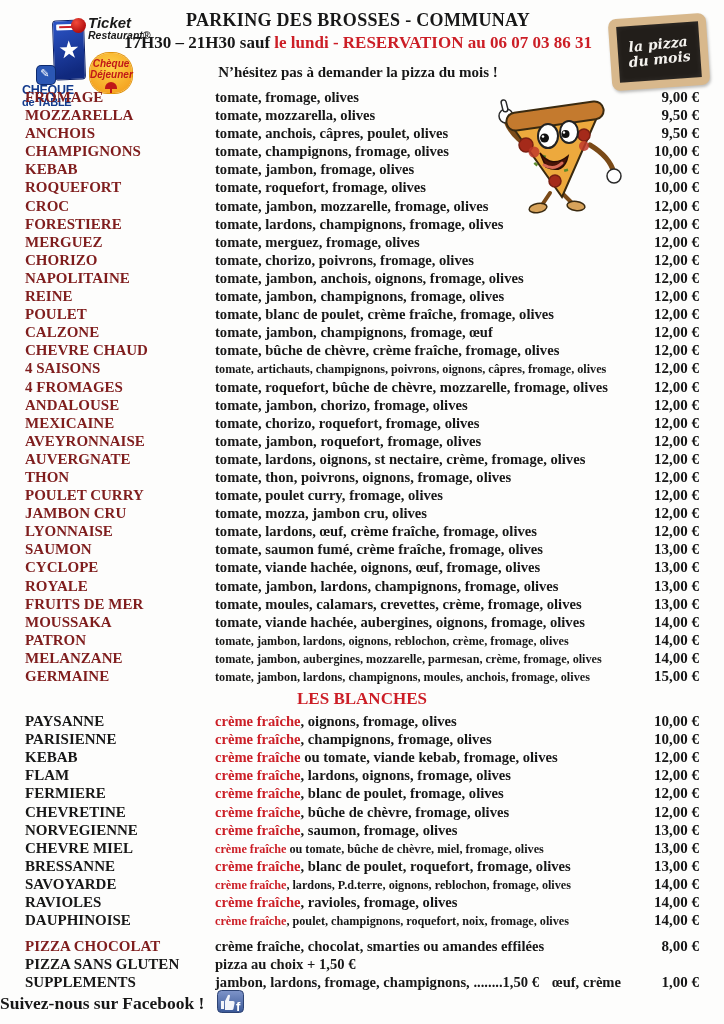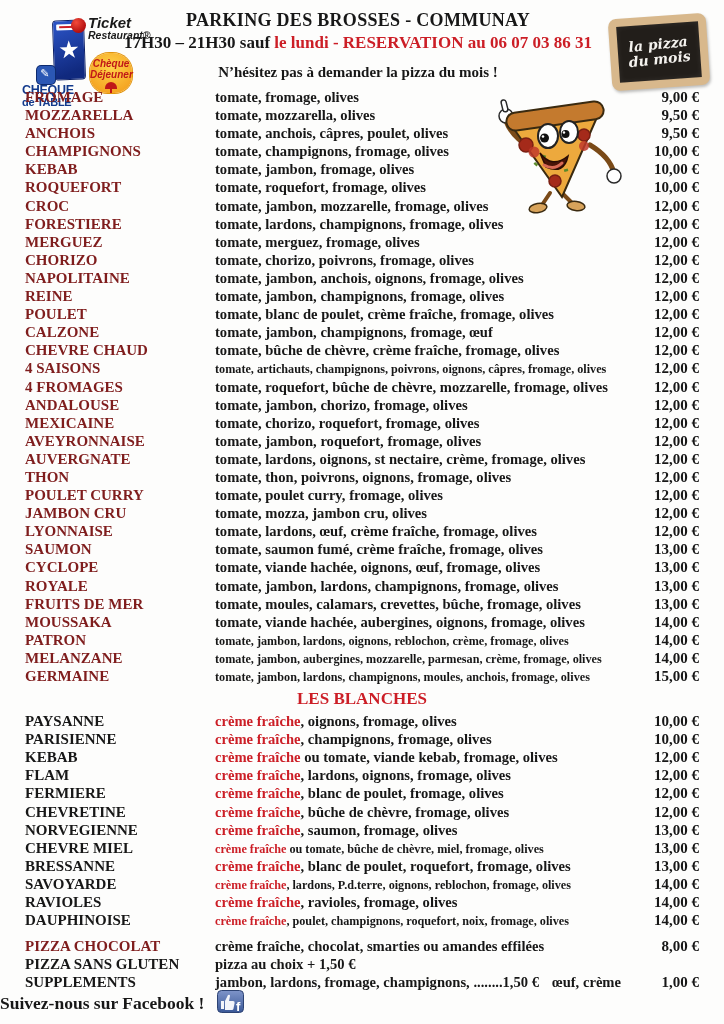--- a/index.html
+++ b/index.html
@@ -281,21 +281,21 @@
         <span class="pdesc"><span>tomate, viande hachée, oignons, œuf, fromage, olives</span></span>
         <span class="pprice">13,00 €</span>
       </div>
       <div class="row">
         <span class="pname red">ROYALE</span>
         <span class="pdesc"><span>tomate, jambon, lardons, champignons, fromage, olives</span></span>
         <span class="pprice">13,00 €</span>
       </div>
       <div class="row">
         <span class="pname red">FRUITS DE MER</span>
-        <span class="pdesc"><span>tomate, moules, calamars, crevettes, bûche, fromage, olives</span></span>
+        <span class="pdesc"><span>tomate, moules, calamars, crevettes, crème, fromage, olives</span></span>
         <span class="pprice">13,00 €</span>
       </div>
       <div class="row">
         <span class="pname red">MOUSSAKA</span>
         <span class="pdesc"><span>tomate, viande hachée, aubergines, oignons, fromage, olives</span></span>
         <span class="pprice">14,00 €</span>
       </div>
       <div class="row small">
         <span class="pname red">PATRON</span>
         <span class="pdesc"><span>tomate, jambon, lardons, oignons, reblochon, crème, fromage, olives</span></span>

